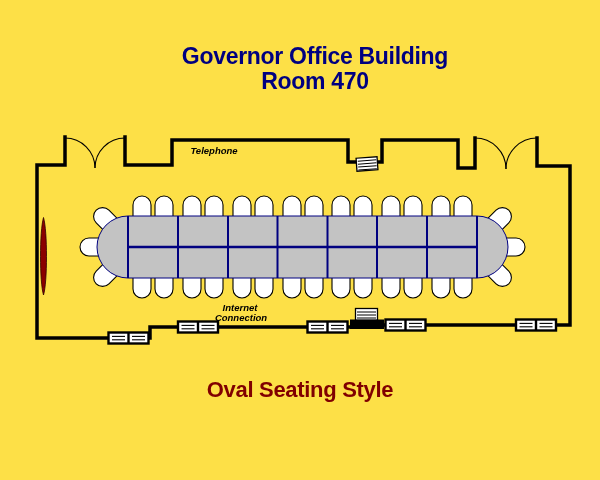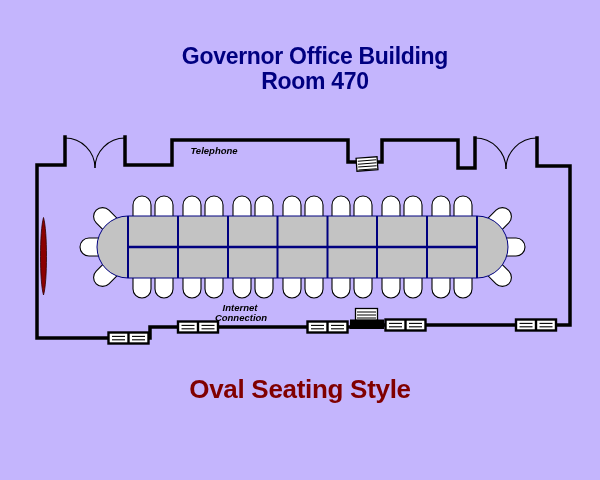--- a/index.html
+++ b/index.html
@@ -1,28 +1,28 @@
 <!DOCTYPE html>
 <html style="--title: #000080; --caption: #800000; --wall: #000000; --table_fill: #c3c3c3; --table_grid: #000080; --chair_fill: #ffffff; --screen: #8b0000;"><head>
 <meta charset="utf-8">
 <style>
   html,body{margin:0;padding:0;background:#fff;}
   .canvas{
-    position:relative;width:600px;height:480px;background:#c4b5fd;overflow:hidden;
+    position:relative;width:600px;height:480px;background:#fde047;overflow:hidden;
     font-family:"Liberation Sans",sans-serif;
   }
   .plan-svg{position:absolute;left:0;top:0;width:600px;height:480px;}
   .title-block{
     position:absolute;left:15px;top:44px;width:600px;text-align:center;
     font-weight:bold;font-size:23px;line-height:25px;letter-spacing:-0.3px;
     color:var(--title,#000080);
   }
   .caption-block{
     position:absolute;left:0;top:378px;width:600px;text-align:center;
-    font-weight:bold;font-size:26px;line-height:23px;letter-spacing:-0.3px;
+    font-weight:bold;font-size:22px;line-height:23px;letter-spacing:-0.3px;
     color:var(--caption,#800000);
   }
   
   .wall{fill:none;stroke:var(--wall,#000);stroke-width:3.5;stroke-linecap:square;stroke-linejoin:miter;}
   .arc{fill:none;stroke:var(--wall,#000);stroke-width:1.1;}
   .table-top{fill:var(--table_fill,#c3c3c3);stroke:var(--table_grid,#000080);stroke-width:1;}
   .grid-v{stroke:var(--table_grid,#000080);stroke-width:2;}
   .grid-h{stroke:var(--table_grid,#000080);stroke-width:2.6;}
   .chair{fill:var(--chair_fill,#fff);stroke:#000;stroke-width:1.1;}
   .outlet-frame{fill:#fff;stroke:#000;stroke-width:2.4;}

